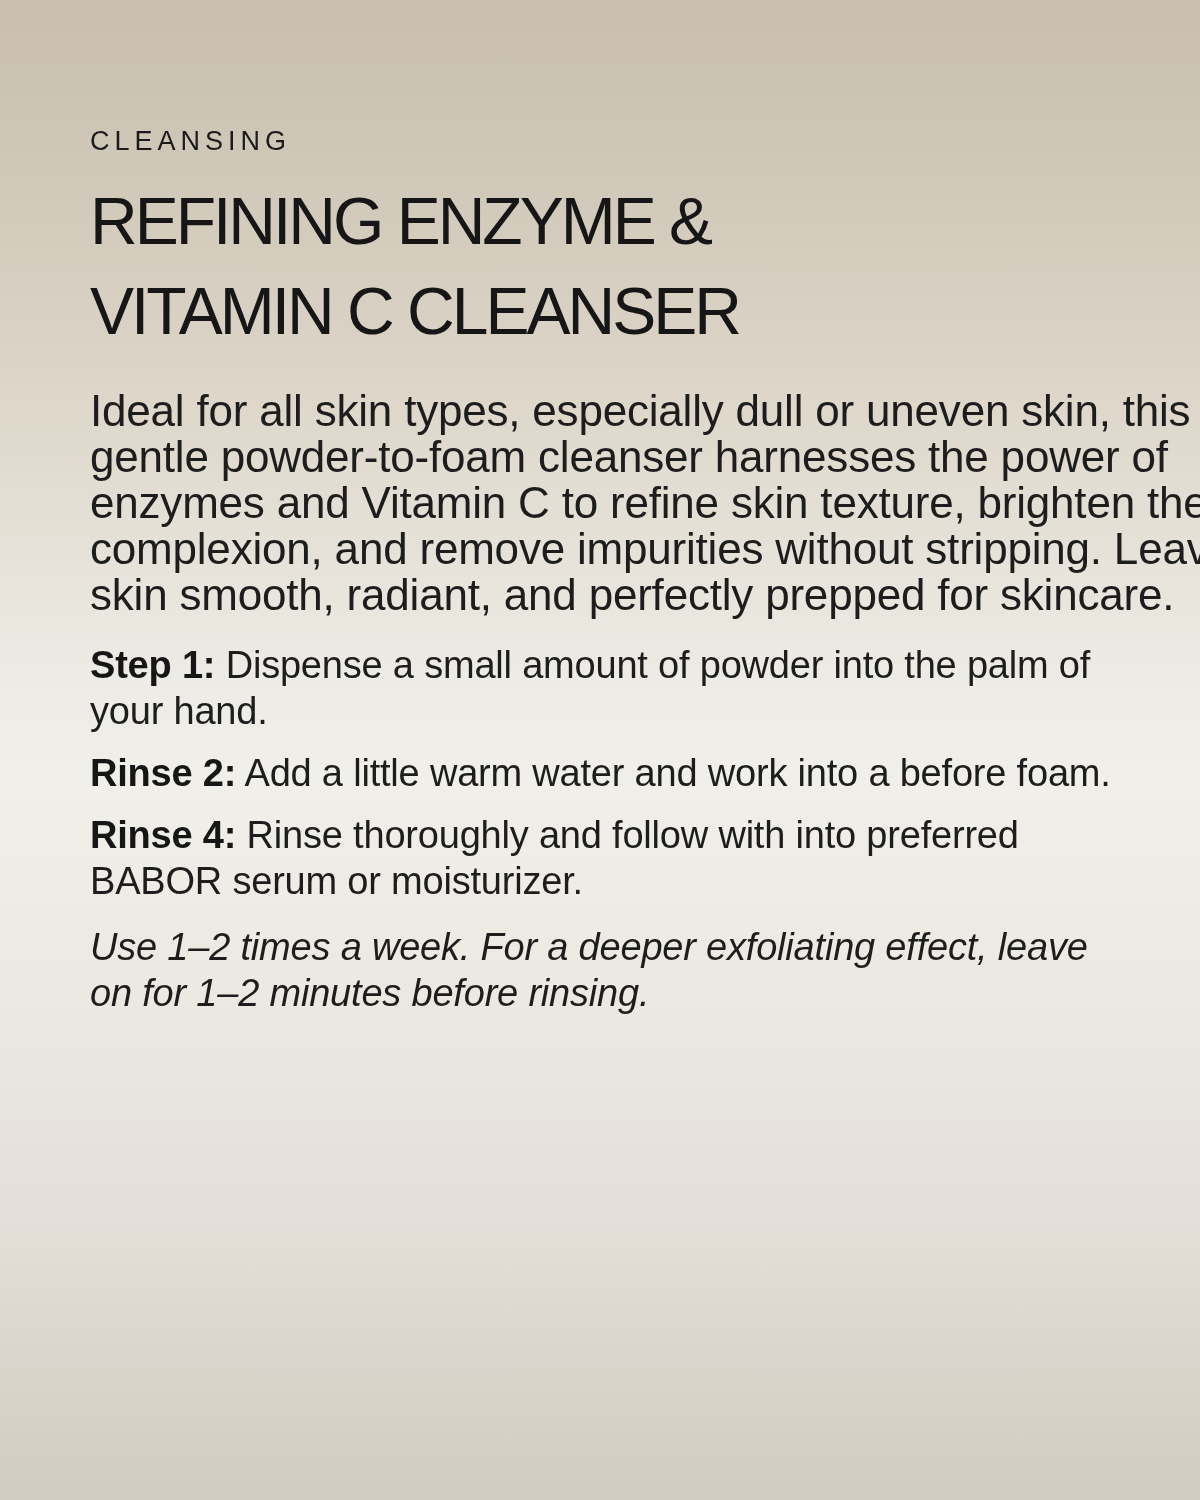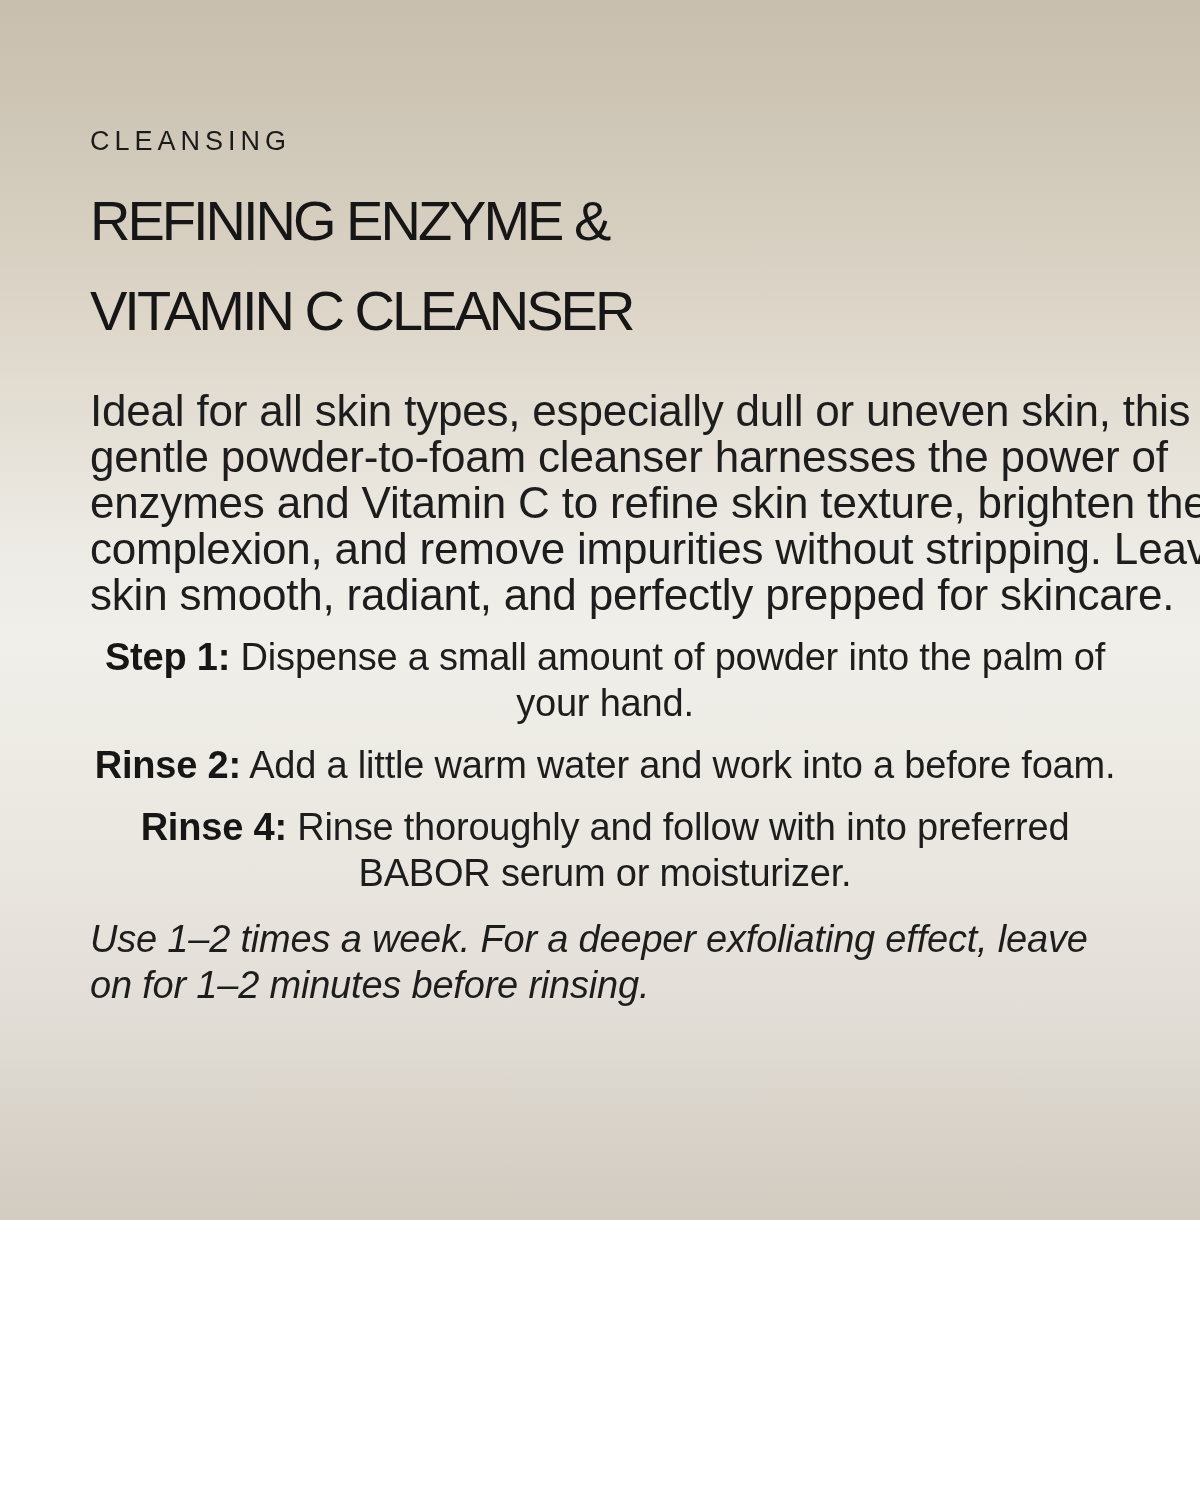--- a/index.html
+++ b/index.html
@@ -4,21 +4,21 @@
 <style>
   html, body { margin: 0; padding: 0; }
   body {
     width: 1200px;
     height: 1500px;
     font-family: "Liberation Sans", "DejaVu Sans", sans-serif;
     overflow: hidden;
   }
   .page {
     width: 1200px;
-    height: 1220px;
+    height: 1500px;
     background: linear-gradient(180deg,
       #c8bfae 0%,
       #d0c8b8 12%,
       #ded7ca 27%,
       #edebe5 45%,
       #f1efe9 52%,
       #ebe8e2 68%,
       #e3ded7 82%,
       #d1cbc0 100%);
     color: #1d1d1d;
@@ -28,21 +28,21 @@
     padding: 122px 80px 0 90px;
   }
   .eyebrow {
     font-size: 27px;
     line-height: 38px;
     letter-spacing: 5px;
     color: #1b1b1b;
   }
   .title {
     margin: 16px 0 0 0;
-    font-size: 56px;
+    font-size: 66px;
     line-height: 90px;
     font-weight: 400;
     letter-spacing: -3px;
     color: #161616;
     white-space: pre;
   }
   .intro {
     margin: 32px 0 0 0;
     font-size: 44px;
     line-height: 46px;
@@ -51,26 +51,25 @@
   }
   .how-heading {
     margin: 42px 0 0 0;
     font-size: 36px;
     line-height: 46px;
     font-weight: 700;
     letter-spacing: 0.3px;
     color: #161616;
   }
   .step {
-    margin: 16px 0 0 0;
+    margin: 24px 0 0 0;
     font-size: 38px;
     line-height: 46px;
     letter-spacing: -0.2px;
     white-space: pre;
-    text-align: center;
   }
   .step + .step { margin-top: 16px; }
   .step-label { font-weight: 700; color: #161616; }
   .note {
     margin: 20px 0 0 0;
     font-size: 38px;
     line-height: 46px;
     letter-spacing: -0.2px;
     font-style: italic;
     white-space: pre;

